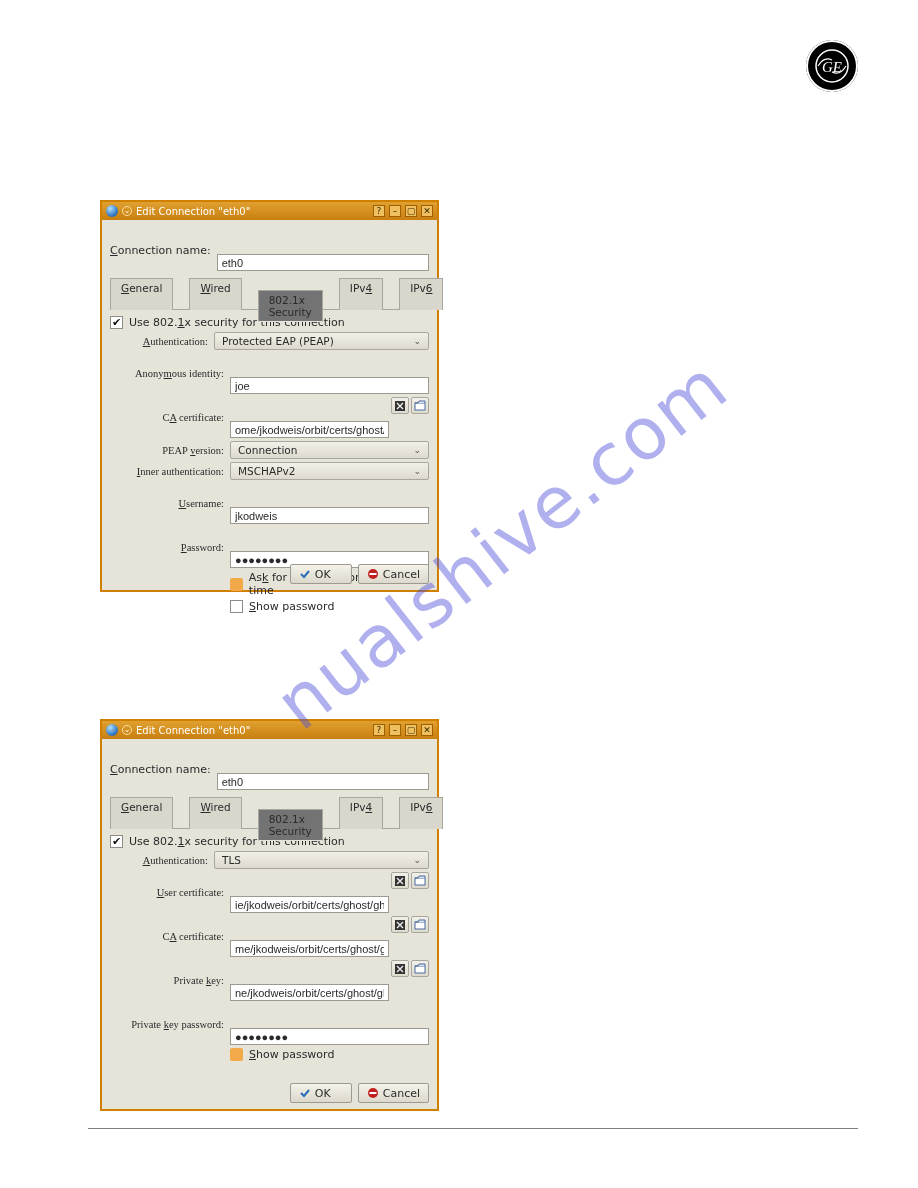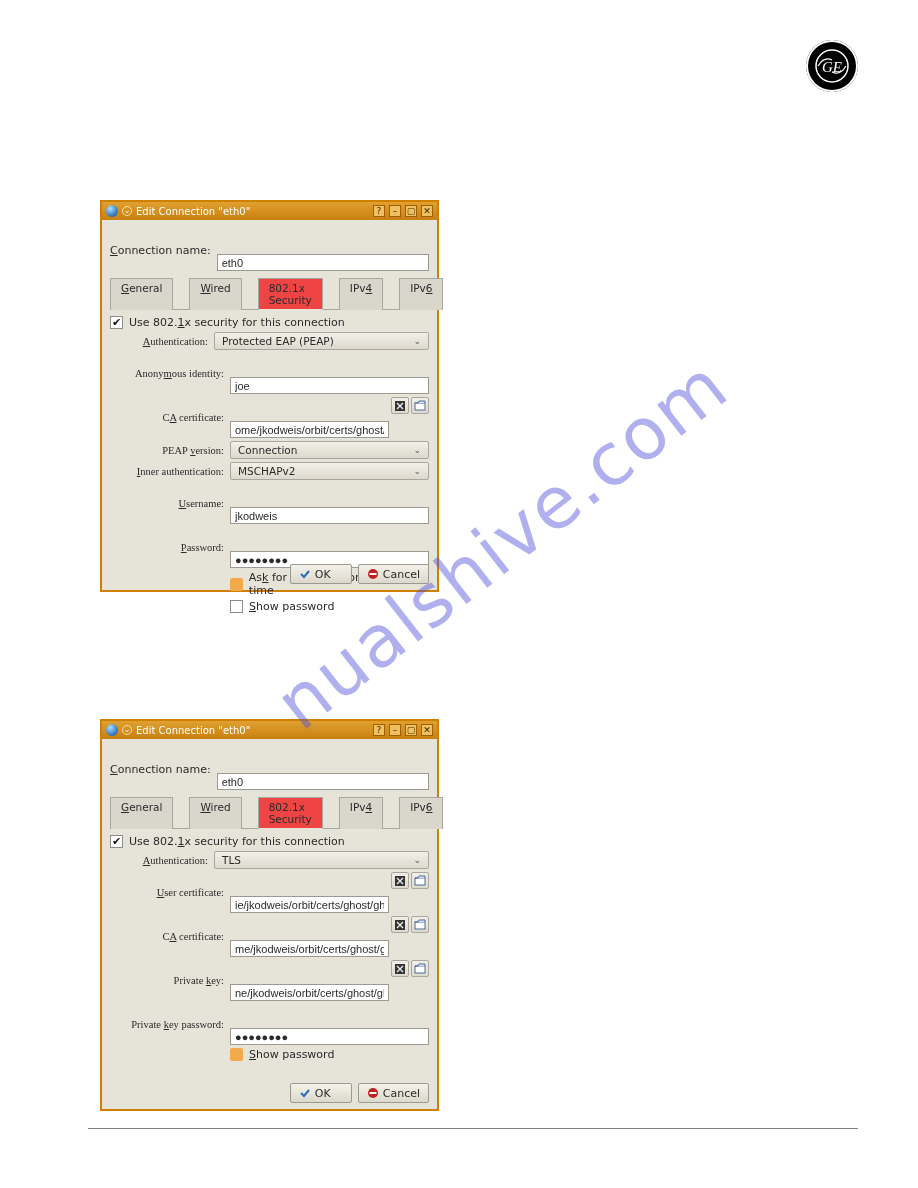--- a/index.html
+++ b/index.html
@@ -112,23 +112,23 @@
     padding: 3px 10px 3px 10px;
     border: 1px solid #a7a7a0;
     border-bottom: none;
     background: #d9d6cc;
     position: relative;
     top: 1px;
     font-size: 10.5px;
     color: #2a2a2a;
   }
   .tab.active {
-    background: #ef4444;
+    background: #737373;
     border-bottom: 1px solid #e6e3d9;
-    top: 1px;
+    top: 13px;
   }
 
   .secrow {
     display: flex;
     align-items: center;
     gap: 6px;
     margin: 3px 0;
   }
   .secrow.form {
     padding-left: 6px;

